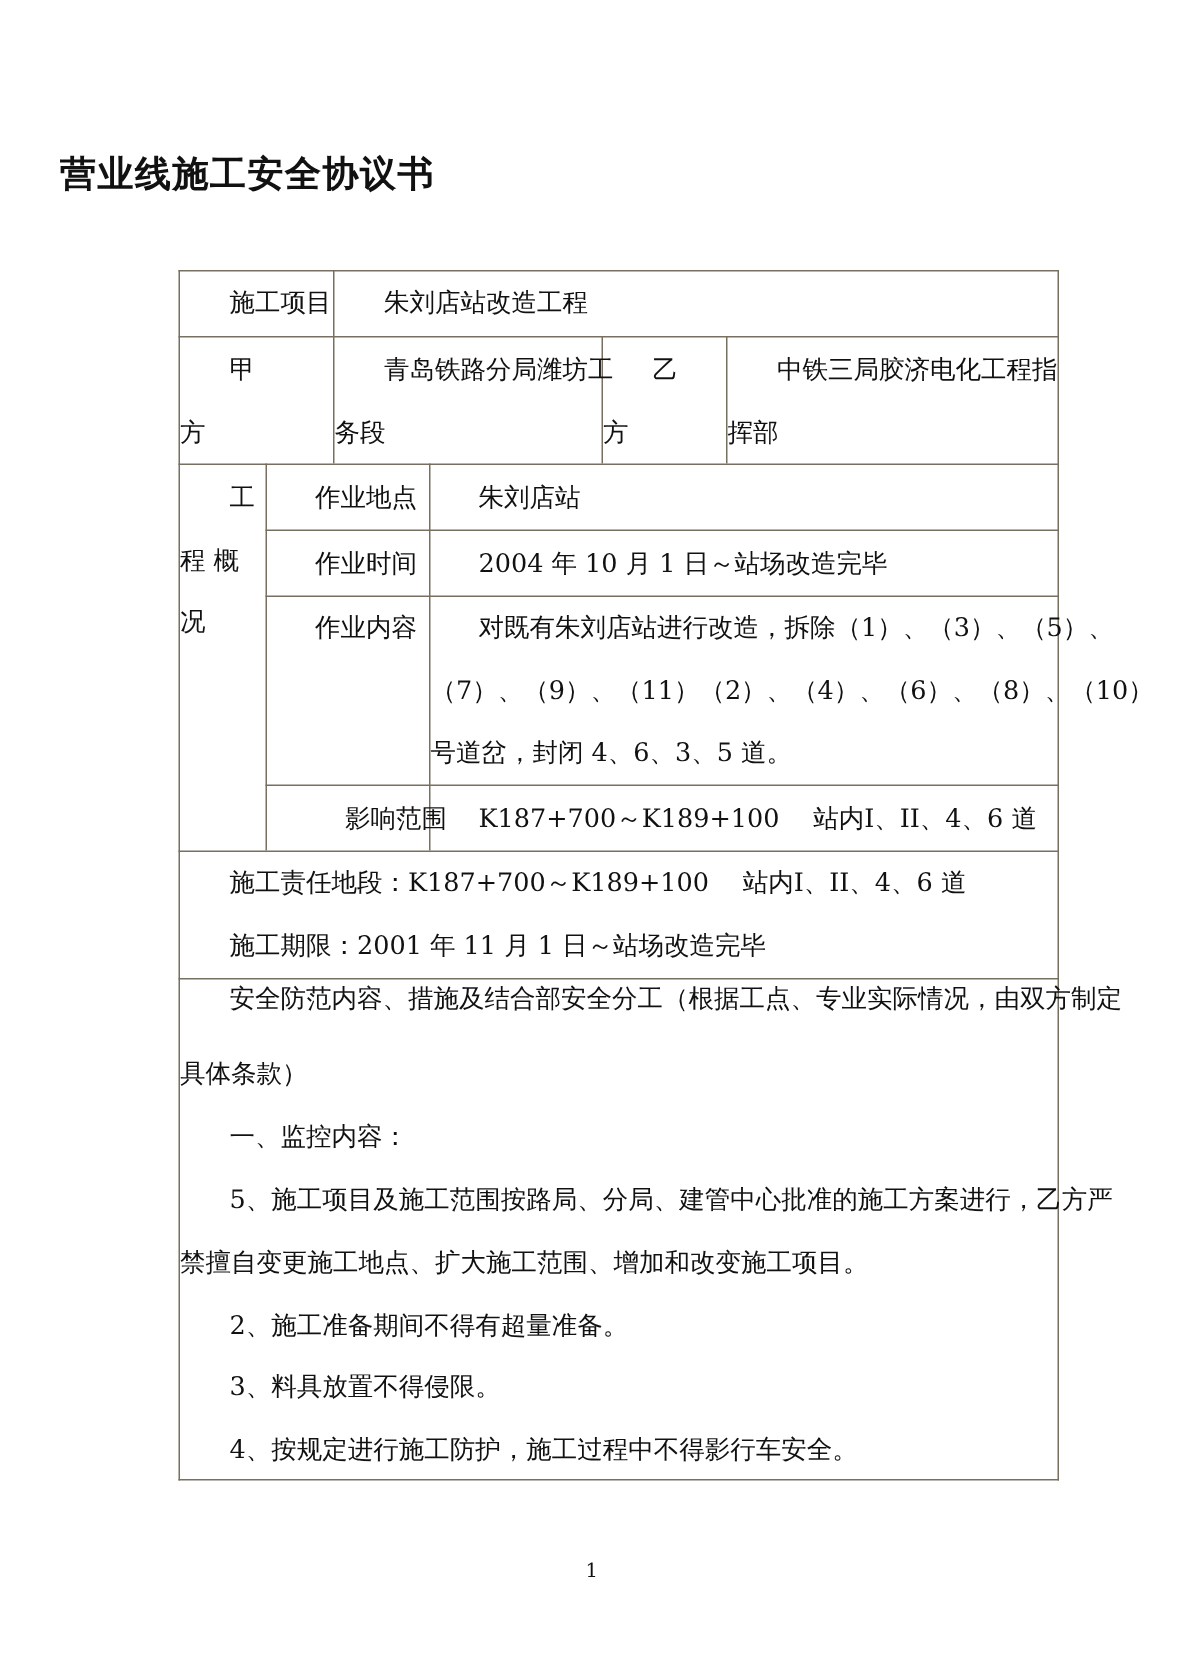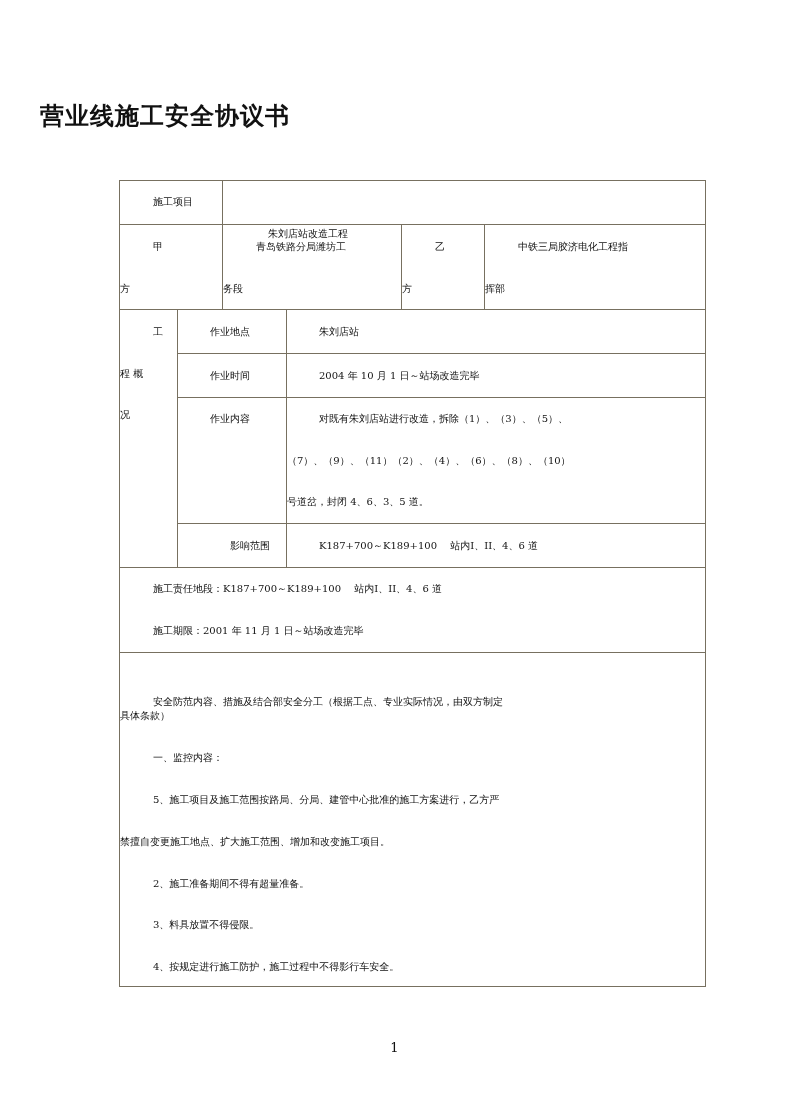--- a/index.html
+++ b/index.html
@@ -3,21 +3,21 @@
 <meta charset="utf-8">
 <style>
   html, body { margin: 0; padding: 0; background: #ffffff; }
   body { width: 789px; height: 1118px; position: relative; overflow: hidden;
          font-family: "DejaVu Serif", "Liberation Serif", serif; color: #111; }
   .title { position: absolute; top: 100px; left: 0; width: 789px; text-align: left;
            font-size: 24px; font-weight: bold; letter-spacing: 1px; font-family: "DejaVu Sans", "Liberation Sans", sans-serif; margin-left: 40px; }
   .line { position: absolute; background: #777060; }
   .h { height: 1px; }
   .v { width: 1px; }
-  .t { position: absolute; font-size: 10px; white-space: nowrap; line-height: 20px; }
+  .t { position: absolute; font-size: 17px; white-space: nowrap; line-height: 20px; }
   .page-num { position: absolute; top: 1040px; left: 0; width: 789px; text-align: center; font-size: 13px; }
 </style>
 </head>
 <body>
 
 <div class="title">营业线施工安全协议书</div>
 
 <div>
 
   <div class="line h" style="left:119px;top:180px;width:587px;"></div>
@@ -34,21 +34,21 @@
   <div class="line h" style="left:119px;top:652px;width:587px;"></div>
 
   <div class="line v" style="left:222px;top:180px;height:129px;"></div>
   <div class="line v" style="left:401px;top:224px;height:85px;"></div>
   <div class="line v" style="left:484px;top:224px;height:85px;"></div>
   <div class="line v" style="left:177px;top:309px;height:258px;"></div>
   <div class="line v" style="left:286px;top:309px;height:258px;"></div>
 </div>
 
 <div class="t" style="left:153px;top:192px;">施工项目</div>
-<div class="t" style="left:268px;top:192px;margin-top:32px;">朱刘店站改造工程</div>
+<div class="t" style="left:256px;top:192px;">朱刘店站改造工程</div>
 
 <div class="t" style="left:153px;top:237px;">甲</div>
 <div class="t" style="left:120px;top:279px;">方</div>
 <div class="t" style="left:256px;top:237px;">青岛铁路分局潍坊工</div>
 <div class="t" style="left:223px;top:279px;">务段</div>
 <div class="t" style="left:435px;top:237px;">乙</div>
 <div class="t" style="left:402px;top:279px;">方</div>
 <div class="t" style="left:518px;top:237px;">中铁三局胶济电化工程指</div>
 <div class="t" style="left:485px;top:279px;">挥部</div>
 
@@ -66,21 +66,21 @@
 <div class="t" style="left:319px;top:409px;">对既有朱刘店站进行改造，拆除（1）、（3）、（5）、</div>
 <div class="t" style="left:287px;top:451px;">（7）、（9）、（11）（2）、（4）、（6）、（8）、（10）</div>
 <div class="t" style="left:287px;top:492px;">号道岔，封闭 4、6、3、5 道。</div>
 
 <div class="t" style="left:210px;top:536px;margin-left:20px;">影响范围</div>
 <div class="t" style="left:319px;top:536px;">K187+700～K189+100　 站内Ⅰ、II、4、6 道</div>
 
 <div class="t" style="left:153px;top:579px;">施工责任地段：K187+700～K189+100　 站内Ⅰ、II、4、6 道</div>
 <div class="t" style="left:153px;top:621px;">施工期限：2001 年 11 月 1 日～站场改造完毕</div>
 
-<div class="t" style="left:153px;top:692px;">安全防范内容、措施及结合部安全分工（根据工点、专业实际情况，由双方制定</div>
+<div class="t" style="left:153px;top:656px;">安全防范内容、措施及结合部安全分工（根据工点、专业实际情况，由双方制定</div>
 <div class="t" style="left:120px;top:706px;">具体条款）</div>
 <div class="t" style="left:153px;top:748px;">一、监控内容：</div>
 <div class="t" style="left:153px;top:790px;">5、施工项目及施工范围按路局、分局、建管中心批准的施工方案进行，乙方严</div>
 <div class="t" style="left:120px;top:832px;">禁擅自变更施工地点、扩大施工范围、增加和改变施工项目。</div>
 <div class="t" style="left:153px;top:874px;text-align:right;">2、施工准备期间不得有超量准备。</div>
 <div class="t" style="left:153px;top:915px;">3、料具放置不得侵限。</div>
 <div class="t" style="left:153px;top:957px;">4、按规定进行施工防护，施工过程中不得影行车安全。</div>
 
 <div class="page-num">1</div>
 

